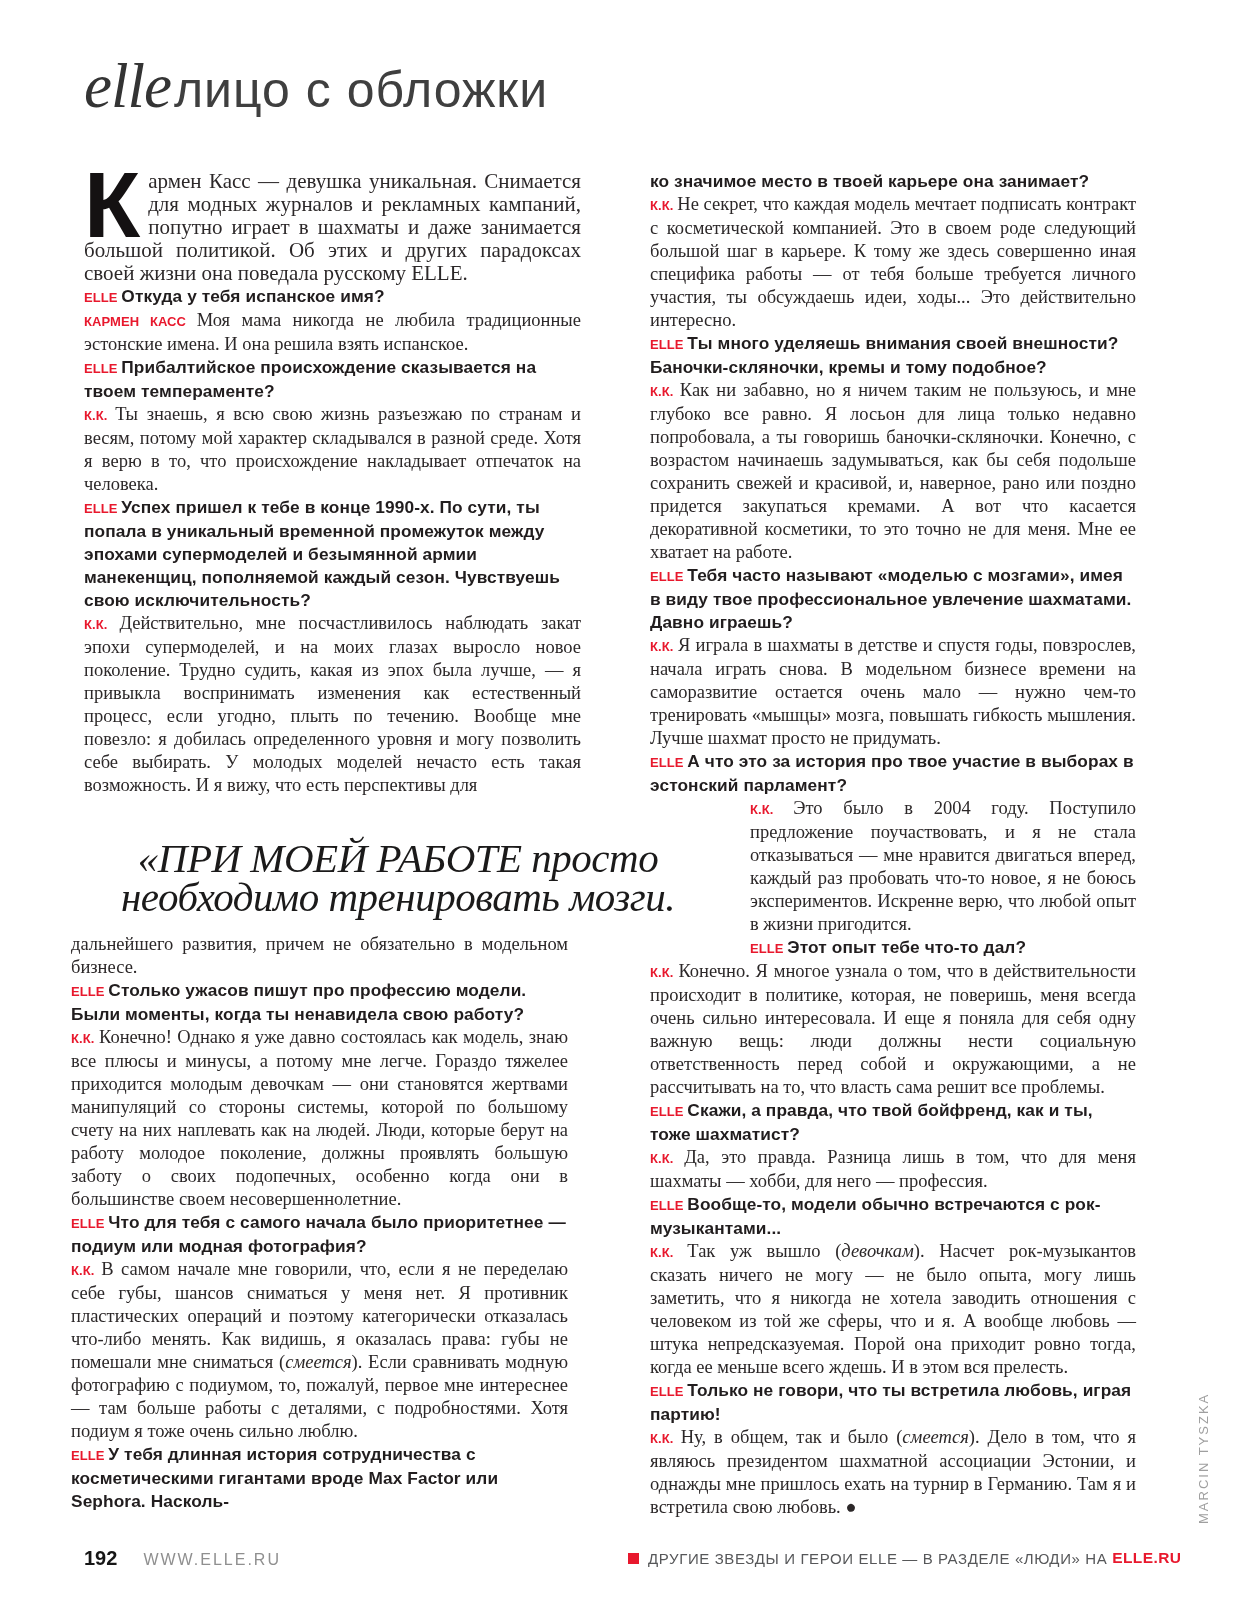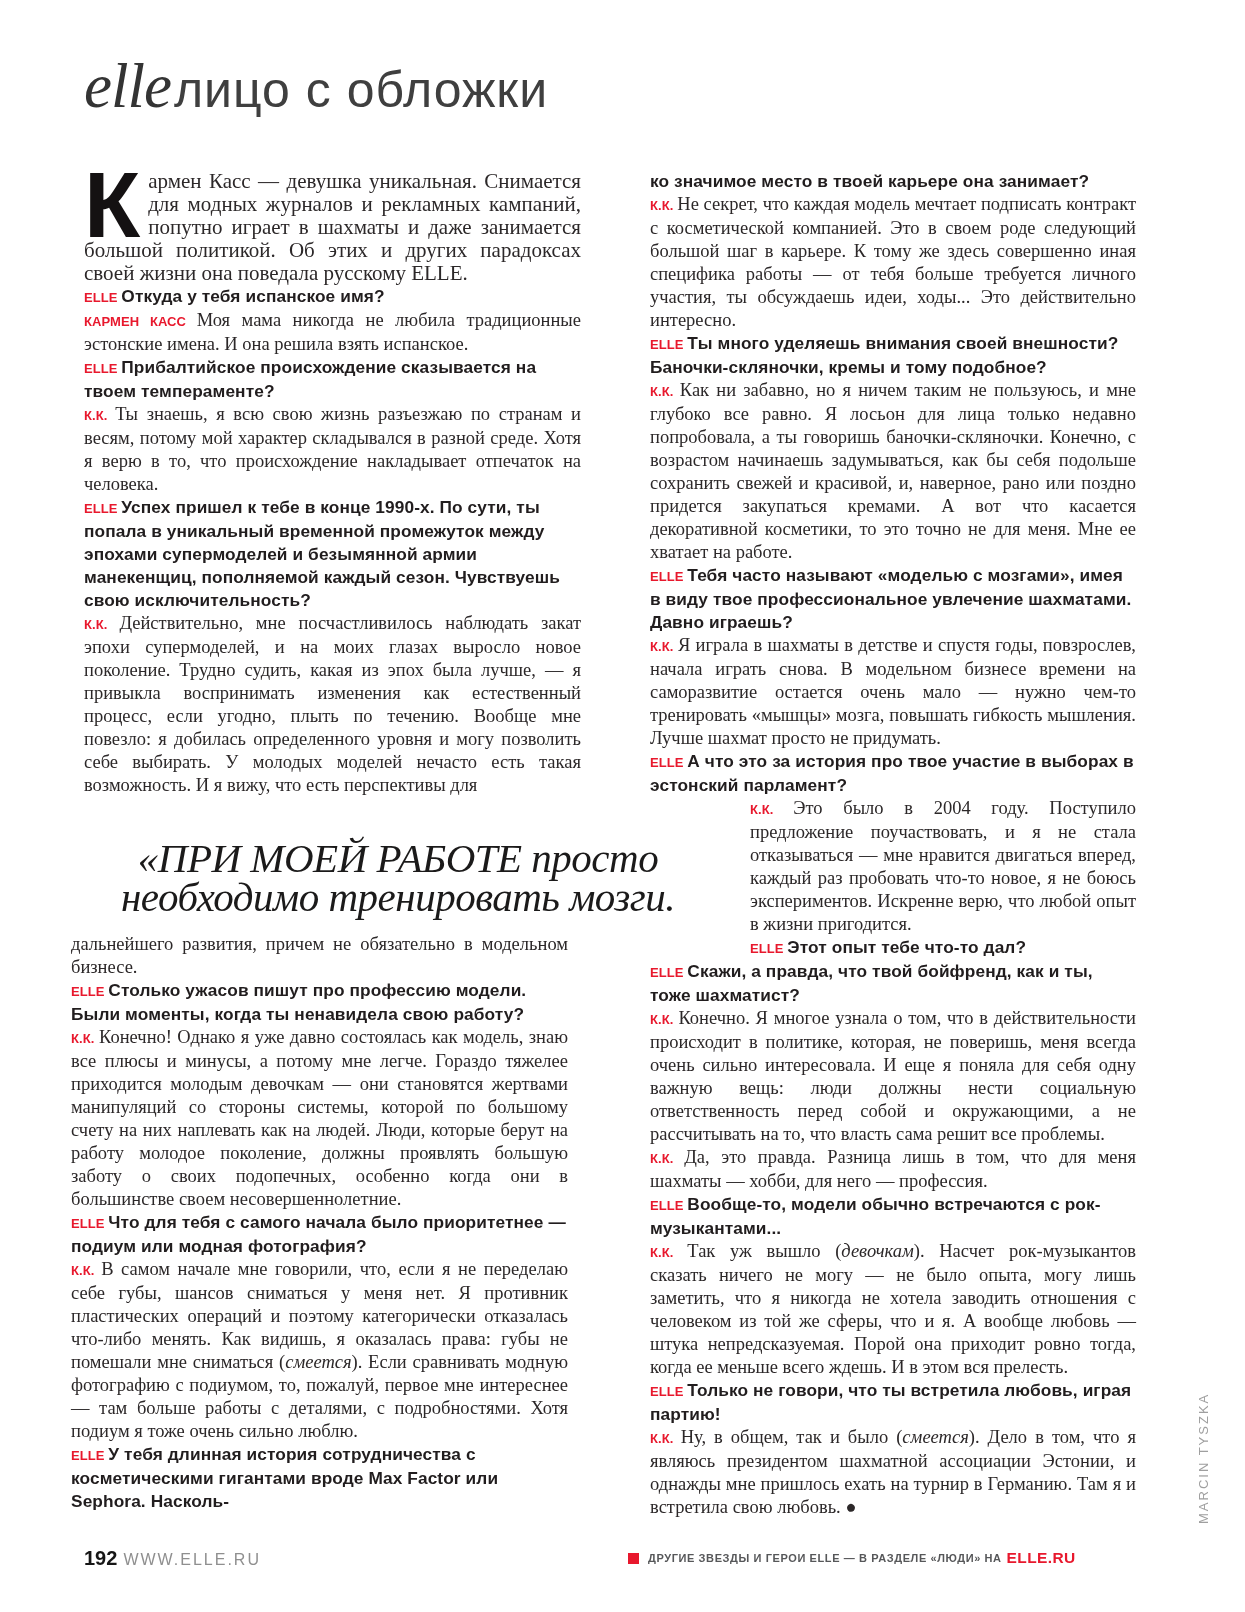--- a/index.html
+++ b/index.html
@@ -37,25 +37,25 @@
   
   .pull-quote{position:absolute;left:84px;top:791px;width:628px;text-align:center;
               font-family:"Liberation Serif",serif;font-style:italic;
               font-size:41px;line-height:38.5px;color:#1b1a1a;letter-spacing:-0.5px;margin-top:48px;}
 
   
   .footer-left{position:absolute;left:84px;top:1547px;white-space:nowrap;}
   .page-number{font-family:"Liberation Sans",sans-serif;font-weight:700;font-size:20px;
                color:#161616;}
   .site-url{font-family:"Liberation Sans",sans-serif;font-weight:300;font-size:16px;
-            color:#8f8f8f;letter-spacing:2px;margin-left:6px;}
+            color:#8f8f8f;letter-spacing:2px;margin-left:26px;}
   .footer-right{position:absolute;left:628px;top:1549px;display:flex;align-items:center;
                 white-space:nowrap;}
   .red-square{width:11px;height:11px;background:var(--red);margin-right:9px;flex:none;}
-  .promo-text{font-family:"Liberation Sans",sans-serif;font-weight:700;font-size:11px;
+  .promo-text{font-family:"Liberation Sans",sans-serif;font-weight:400;font-size:15px;
               color:#565759;letter-spacing:0.6px;}
   .promo-link{font-family:Liberation Sans, sans-serif;font-weight:700;font-size:15.5px;
               color:var(--red);letter-spacing:0.4px;margin-left:5px;}
 
   
   .credit{position:absolute;left:1196px;top:1524px;transform-origin:0 0;
           transform:rotate(-90deg);font-family:"Liberation Sans",sans-serif;
           font-weight:300;font-size:13px;color:#9f9f9f;letter-spacing:2px;
           white-space:nowrap;}
 </style>
@@ -100,22 +100,22 @@
   <div>
       <p class="qa qcont">ко значимое место в твоей карьере она занимает?</p>
       <p class="qa a"><span class="label">К.К. </span>Не секрет, что каждая модель мечтает подписать контракт с косметической компанией. Это в своем роде следующий большой шаг в карьере. К тому же здесь совершенно иная специфика работы — от тебя больше требуется личного участия, ты обсуждаешь идеи, ходы... Это действительно интересно.</p>
       <p class="qa q"><span class="label">ELLE </span>Ты много уделяешь внимания своей внешности? Баночки-скляночки, кремы и тому подобное?</p>
       <p class="qa a"><span class="label">К.К. </span>Как ни забавно, но я ничем таким не пользуюсь, и мне глубоко все равно. Я лосьон для лица только недавно попробовала, а ты говоришь баночки-скляночки. Конечно, с возрастом начинаешь задумываться, как бы себя подольше сохранить свежей и красивой, и, наверное, рано или поздно придется закупаться кремами. А вот что касается декоративной косметики, то это точно не для меня. Мне ее хватает на работе.</p>
       <p class="qa q"><span class="label">ELLE </span>Тебя часто называют «моделью с мозгами», имея в виду твое профессиональное увлечение шахматами. Давно играешь?</p>
       <p class="qa a"><span class="label">К.К. </span>Я играла в шахматы в детстве и спустя годы, повзрослев, начала играть снова. В модельном бизнесе времени на саморазвитие остается очень мало — нужно чем-то тренировать «мышцы» мозга, повышать гибкость мышления. Лучше шахмат просто не придумать.</p>
       <p class="qa q"><span class="label">ELLE </span>А что это за история про твое участие в выборах в эстонский парламент?</p>
       <p class="qa a indent"><span class="label">К.К. </span>Это было в 2004 году. Поступило предложение поучаствовать, и я не стала отказываться — мне нравится двигаться вперед, каждый раз пробовать что-то новое, я не боюсь экспериментов. Искренне верю, что любой опыт в жизни пригодится.</p>
       <p class="qa q indent"><span class="label">ELLE </span>Этот опыт тебе что-то дал?</p>
+      <p class="qa a"><span class="label">К.К. </span>Конечно. Я многое узнала о том, что в действительности происходит в политике, которая, не поверишь, меня всегда очень сильно интересовала. И еще я поняла для себя одну важную вещь: люди должны нести социальную ответственность перед собой и окружающими, а не рассчитывать на то, что власть сама решит все проблемы.</p>
       <p class="qa q"><span class="label">ELLE </span>Скажи, а правда, что твой бойфренд, как и ты, тоже шахматист?</p>
-      <p class="qa a"><span class="label">К.К. </span>Конечно. Я многое узнала о том, что в действительности происходит в политике, которая, не поверишь, меня всегда очень сильно интересовала. И еще я поняла для себя одну важную вещь: люди должны нести социальную ответственность перед собой и окружающими, а не рассчитывать на то, что власть сама решит все проблемы.</p>
       <p class="qa a"><span class="label">К.К. </span>Да, это правда. Разница лишь в том, что для меня шахматы — хобби, для него — профессия.</p>
       <p class="qa q"><span class="label">ELLE </span>Вообще-то, модели обычно встречаются с рок-музыкантами...</p>
       <p class="qa a"><span class="label">К.К. </span>Так уж вышло (<i>девочкам</i>). Насчет рок-музыкантов сказать ничего не могу — не было опыта, могу лишь заметить, что я никогда не хотела заводить отношения с человеком из той же сферы, что и я. А вообще любовь — штука непредсказуемая. Порой она приходит ровно тогда, когда ее меньше всего ждешь. И в этом вся прелесть.</p>
       <p class="qa q"><span class="label">ELLE </span>Только не говори, что ты встретила любовь, играя партию!</p>
       <p class="qa a"><span class="label">К.К. </span>Ну, в общем, так и было (<i>смеется</i>). Дело в том, что я являюсь президентом шахматной ассоциации Эстонии, и однажды мне пришлось ехать на турнир в Германию. Там я и встретила свою любовь. ●</p>
     </div>
 </div>
 
 <div class="footer-left">
   <span class="page-number">192</span><span class="site-url">WWW.ELLE.RU</span>

